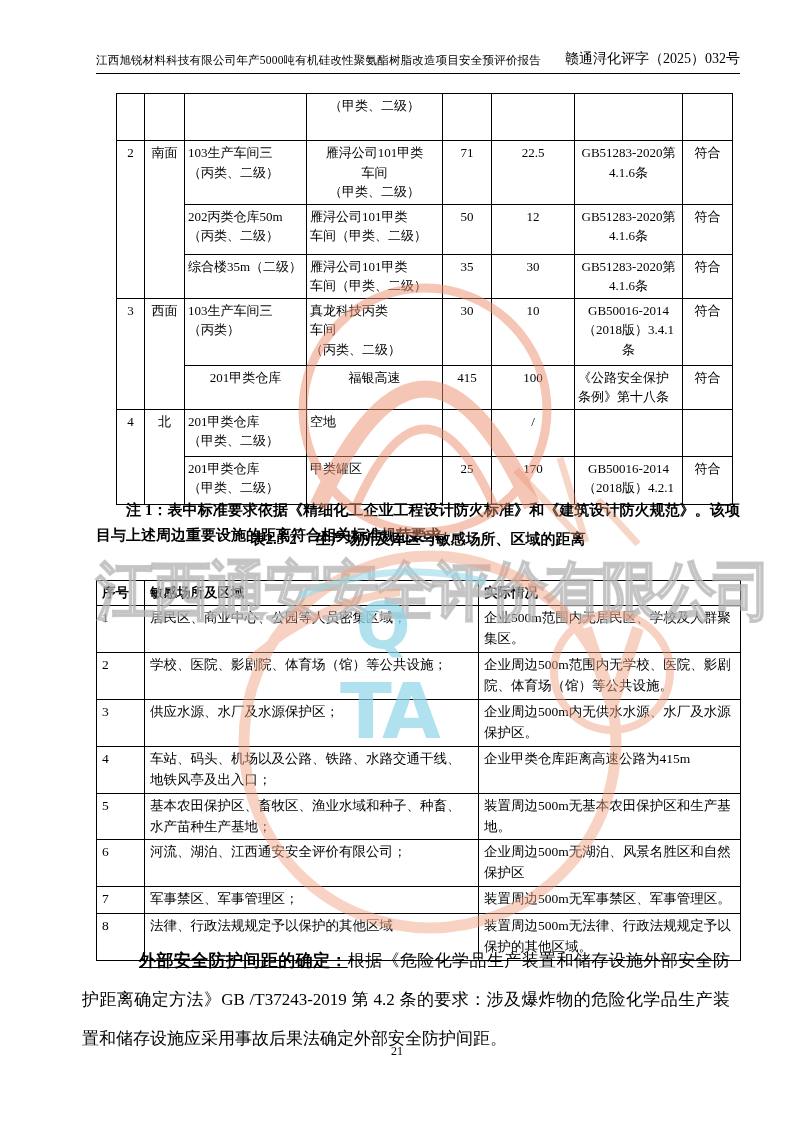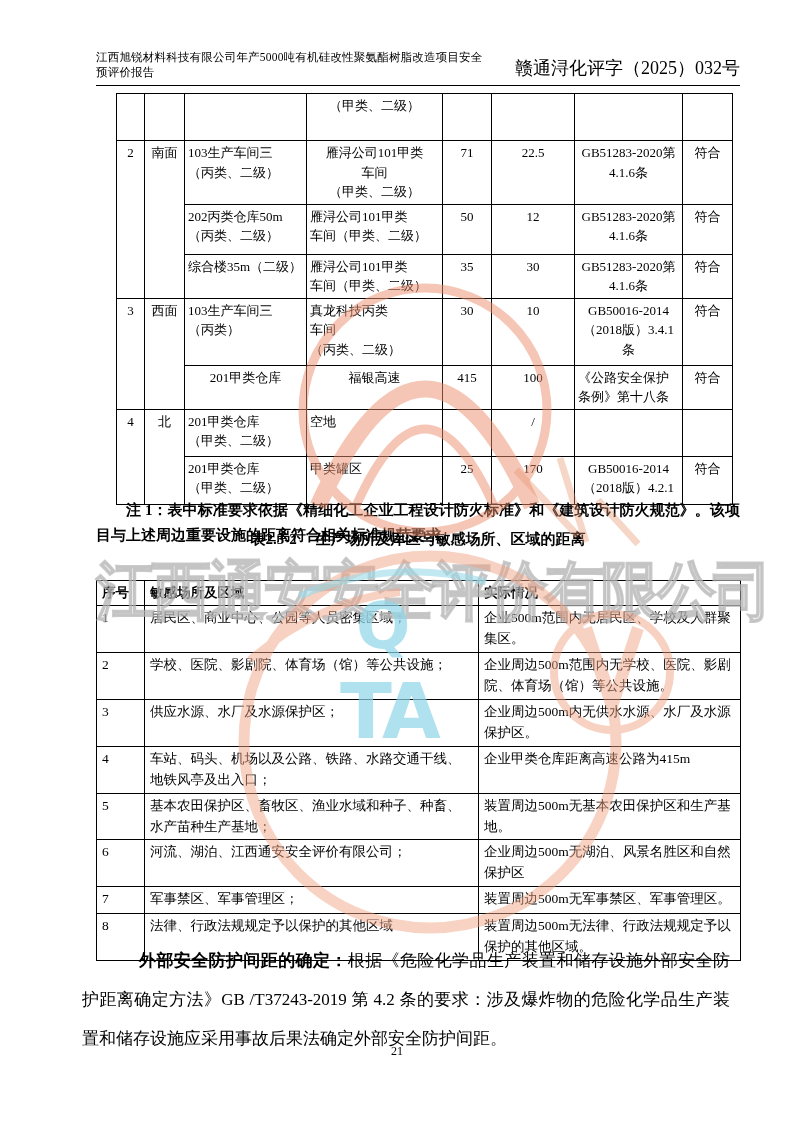--- a/index.html
+++ b/index.html
@@ -3,41 +3,41 @@
 <meta charset="utf-8">
 <style>
   html,body{margin:0;padding:0;background:#9a9a9a;}
   .page{position:relative;width:794px;height:1122px;margin:0 auto;background:#ffffff;
         font-family:"Liberation Serif","DejaVu Serif",serif;color:#000;overflow:hidden;}
 
   
   .hdr{position:absolute;left:96px;top:50px;width:644px;display:flex;justify-content:space-between;
        align-items:flex-end;font-size:11.5px;font-weight:normal;padding-bottom:5px;border-bottom:1.6px solid #000;}
   .hdr .t{letter-spacing:0.2px;}
-  .hdr .n{font-size:18px;white-space:nowrap;margin-left:22px;}
+  .hdr .n{font-size:14px;white-space:nowrap;margin-left:22px;}
 
   
   table{border-collapse:collapse;table-layout:fixed;}
   td,th{border:1px solid #000;font-weight:normal;vertical-align:top;
         font-size:13px;line-height:1.5;padding:2px 3px;text-align:center;
         white-space:pre-line;overflow:hidden;}
   td.l{text-align:left;}
 
   .tbl1{position:absolute;left:116px;top:93px;width:616px;}
   .tbl2{position:absolute;left:96px;top:580px;width:644px;}
   .tbl2 td{text-align:left;padding:2px 5px;font-size:13.5px;line-height:1.55;}
   .tbl2 th{text-align:left;font-weight:bold;padding:2px 5px;font-size:13.5px;}
 
   .note{position:absolute;left:96px;top:498px;width:644px;font-size:15px;font-weight:bold;
         line-height:25px;text-indent:2em;text-align:justify;}
   .caption{position:absolute;left:96px;top:530px;width:644px;text-align:center;
            font-size:15px;font-weight:bold;}
   .para{position:absolute;left:82px;top:941px;width:648px;font-size:17px;line-height:39px;
         text-align:justify;text-indent:57px;}
-  .para .lead{font-weight:bold;}
+  .para .lead{font-weight:bold;text-decoration:underline;}
   .pageno{position:absolute;left:0;top:1044px;width:100%;text-align:center;font-size:12px;}
 
   
   .wm-layer{position:absolute;left:0;top:0;width:794px;height:1122px;pointer-events:none;z-index:4;}
   .wm-company{position:absolute;left:96px;top:548px;width:650px;white-space:nowrap;
               font-family:"Liberation Sans","DejaVu Sans",sans-serif;font-weight:bold;
               font-size:64px;color:rgba(205,205,205,0.38);
               -webkit-text-stroke:1.6px rgba(175,175,175,0.65);
               transform:scaleX(0.92);transform-origin:left center;letter-spacing:-3px;}
   .wm-svg{position:absolute;left:0;top:0;}

